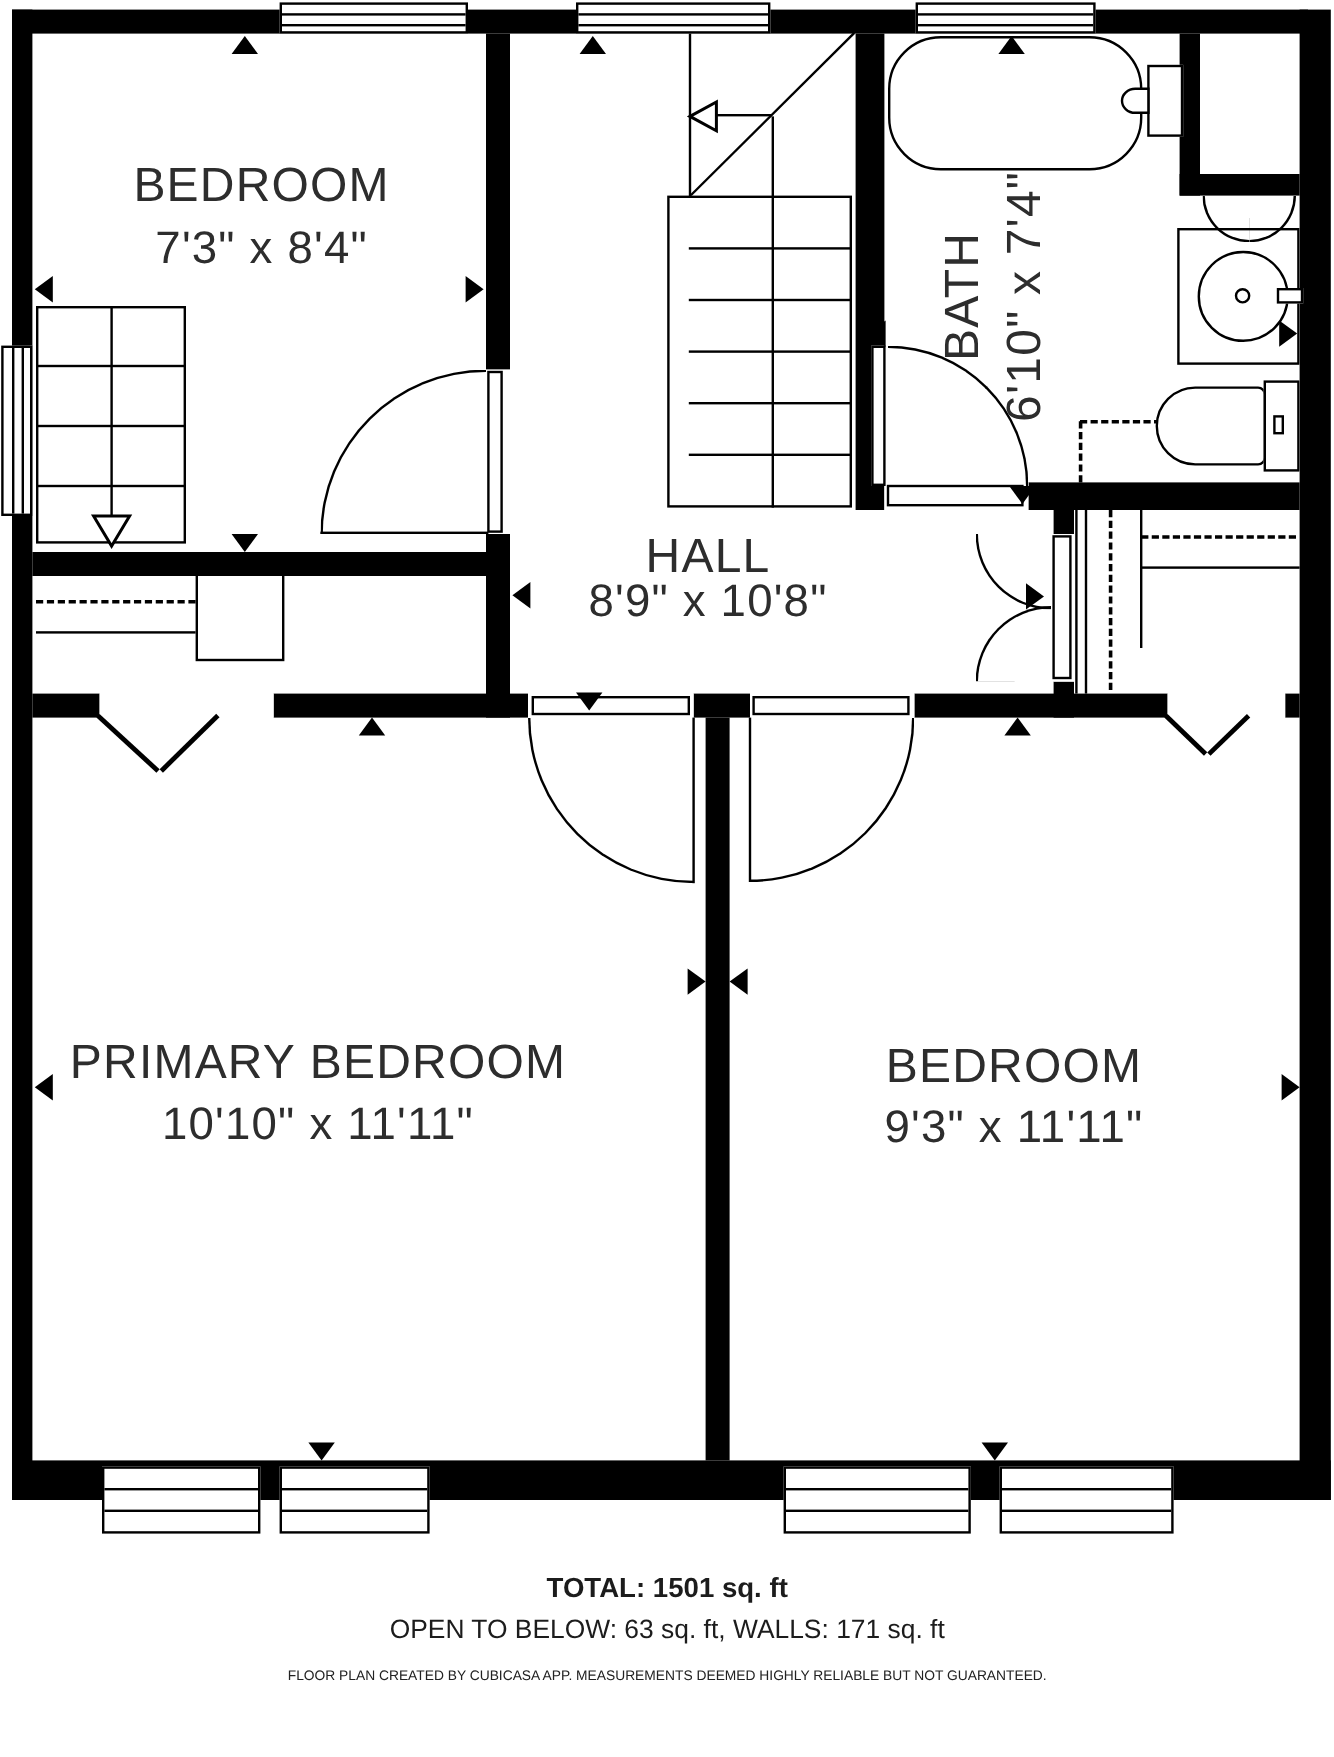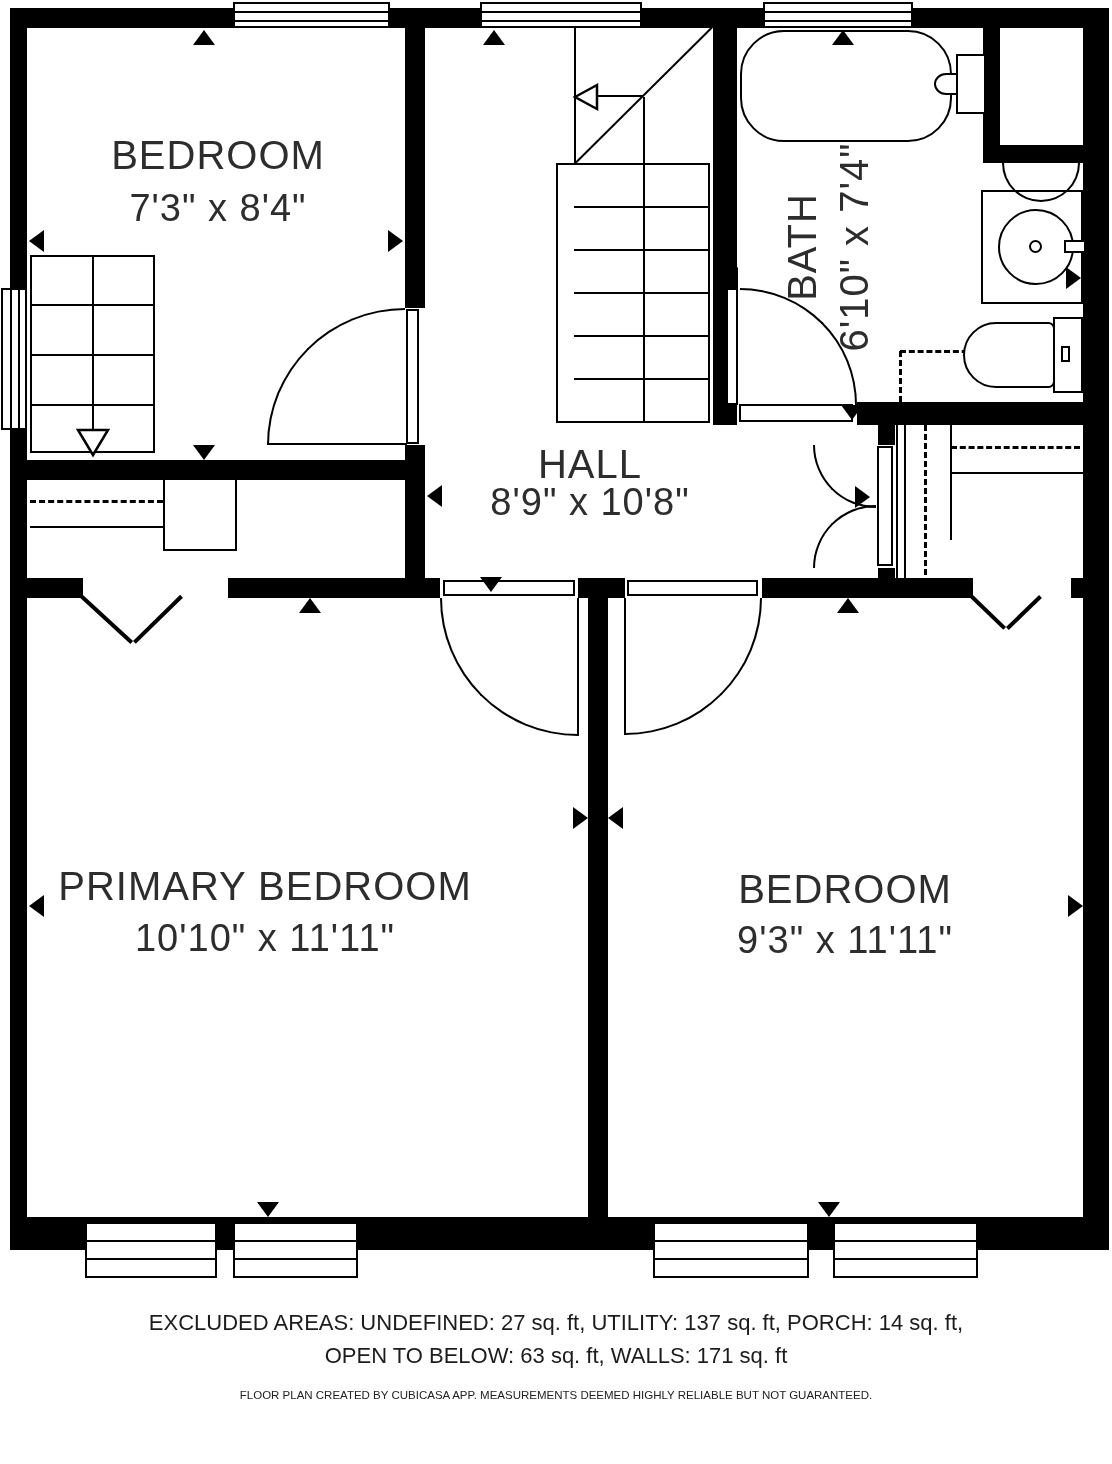--- a/index.html
+++ b/index.html
@@ -202,18 +202,18 @@
     <div>6'10" x 7'4"</div>
   </div>
 
   <div class="label" style="left:265px;top:886px">PRIMARY BEDROOM</div>
   <div class="label dims" style="left:265px;top:938px">10'10" x 11'11"</div>
 
   <div class="label" style="left:845px;top:889px">BEDROOM</div>
   <div class="label dims" style="left:845px;top:940px">9'3" x 11'11"</div>
 
   <div id="footer">
-    <div class="fline">EXCLUDED AREAS: UNDEFINED: 27 sq. ft, UTILITY: 137 sq. ft, PORCH: 14 sq. ft,</div>
+    <div class="total">TOTAL: 1501 sq. ft</div>
     <div class="fline">OPEN TO BELOW: 63 sq. ft, WALLS: 171 sq. ft</div>
     <div class="disc">FLOOR PLAN CREATED BY CUBICASA APP. MEASUREMENTS DEEMED HIGHLY RELIABLE BUT NOT GUARANTEED.</div>
   </div>
 
 </div>
 
 </body></html>

